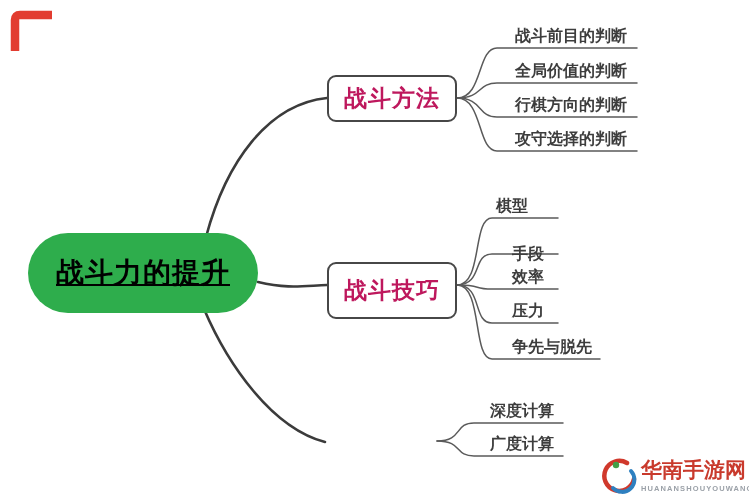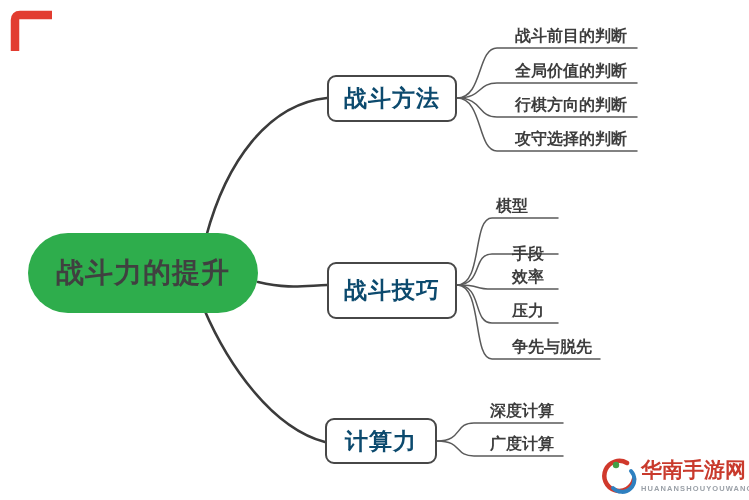--- a/index.html
+++ b/index.html
@@ -52,21 +52,21 @@
   }
   .branch-box {
     position: absolute;
     background: #ffffff;
     border: 2.5px solid #474747;
     border-radius: 9px;
     box-sizing: border-box;
     display: flex;
     align-items: center;
     justify-content: center;
-    color: #0c4a6e;
+    color: #be185d;
     font-size: 23px;
     font-weight: 700;
     letter-spacing: 1px;
   }
   #branch-0 { left: 327px; top: 75px;  width: 130px; height: 47px; }
   #branch-1 { left: 327px; top: 262px; width: 130px; height: 57px; }
   #branch-2 { left: 325px; top: 418px; width: 112px; height: 46px; }
   .leaf {
     position: absolute;
     font-size: 16px;
@@ -118,25 +118,24 @@
       <path d="M457,285 C483,285 472,323 492,323 L558,323" class="leaf-path" stroke="#5a5a5a"></path>
       <path d="M457,285 C483,285 472,359 492,359 L600,359" class="leaf-path" stroke="#5a5a5a"></path>
       <path d="M437,441 C463,441 454,423 474,423 L563,423" class="leaf-path" stroke="#5a5a5a"></path>
       <path d="M437,441 C463,441 454,456 474,456 L563,456" class="leaf-path" stroke="#5a5a5a"></path>
     </svg>
 
   <svg id="corner-mark" width="56" height="56" viewBox="0 0 56 56" style="left:6px; top:5px;">
     <path d="M9,46 L9,15 Q9,10 14,10 L46,10" fill="none" stroke-width="8.5" stroke="#e23c30"></path>
   </svg>
 
-  <div id="root-node" style="background: rgb(46, 173, 76); color: #404040;">战斗力的提升</div>
+  <div id="root-node" style="background: rgb(46, 173, 76); color: #000000; text-decoration: underline;">战斗力的提升</div>
 
   <div class="branch-box" id="branch-0" style="border-color: rgb(71, 71, 71);">战斗方法</div>
   <div class="branch-box" id="branch-1" style="border-color: rgb(71, 71, 71);">战斗技巧</div>
-  <div class="branch-box" id="branch-2" style="border-color: rgb(71, 71, 71);">计算力</div>
 
   <div id="leaves">
       <div class="leaf" style="left: 515px; top: 26px;">战斗前目的判断</div>
       <div class="leaf" style="left: 515px; top: 61px;">全局价值的判断</div>
       <div class="leaf" style="left: 515px; top: 95px;">行棋方向的判断</div>
       <div class="leaf" style="left: 515px; top: 129px;">攻守选择的判断</div>
       <div class="leaf" style="left: 496px; top: 196px;">棋型</div>
       <div class="leaf" style="left: 512px; top: 232px; margin-top: 12px;">手段</div>
       <div class="leaf" style="left: 512px; top: 267px;">效率</div>
       <div class="leaf" style="left: 512px; top: 301px;">压力</div>

